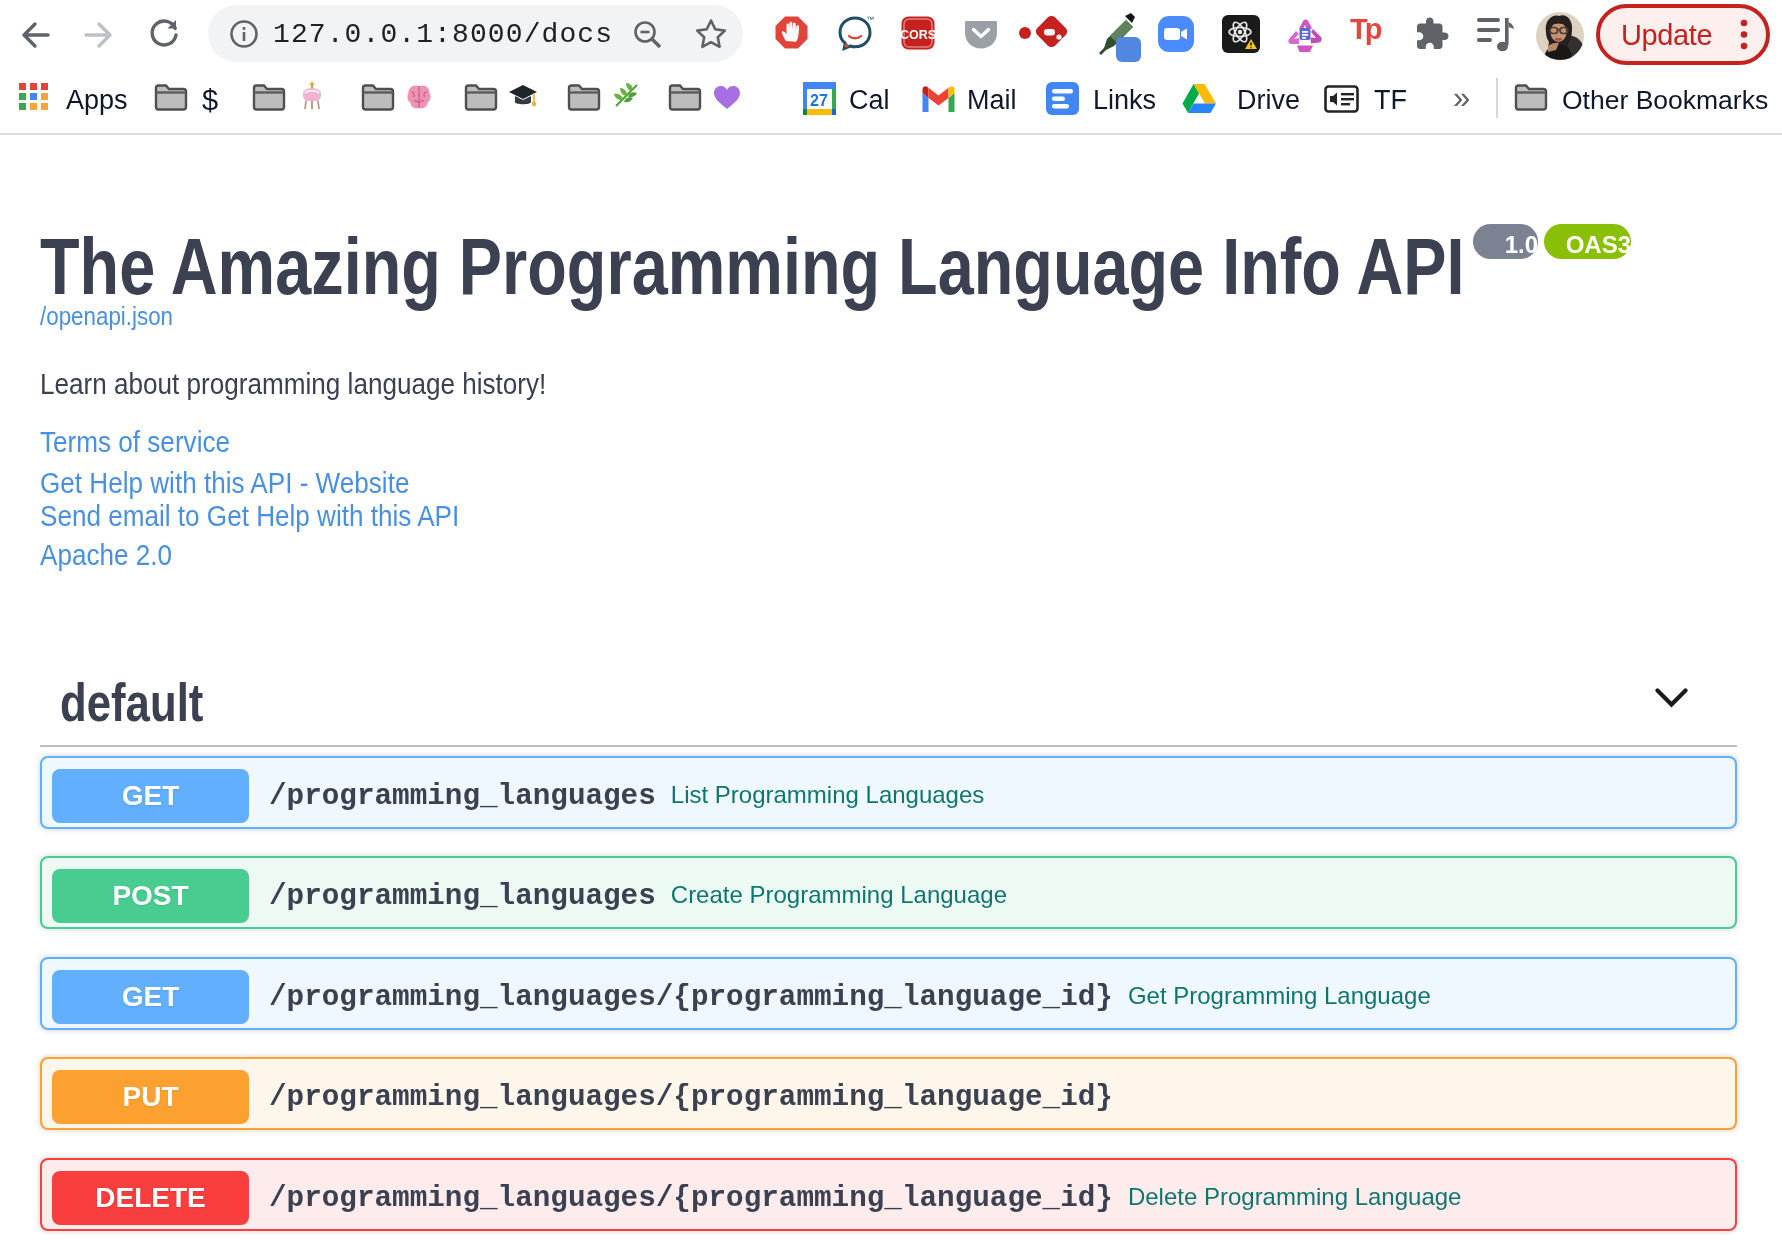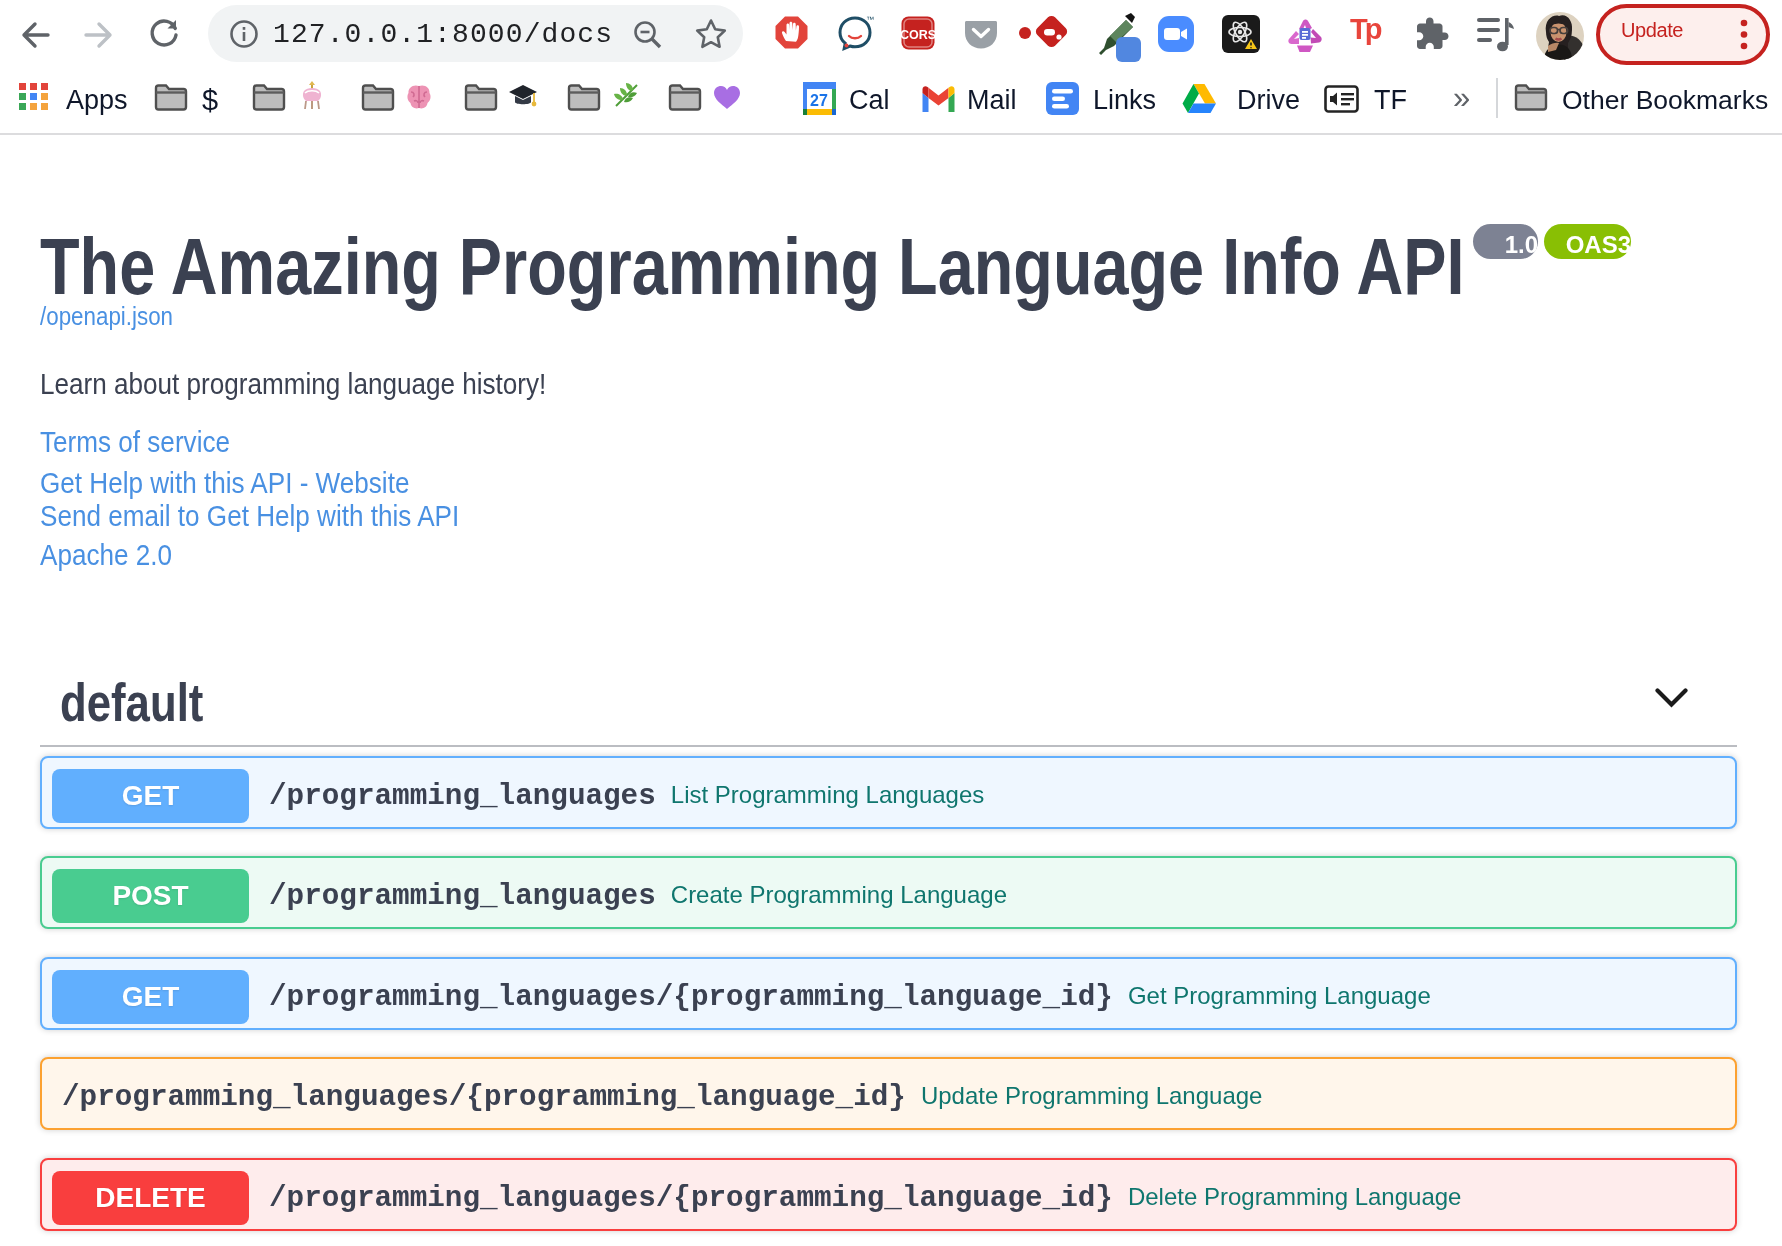--- a/index.html
+++ b/index.html
@@ -143,21 +143,21 @@
     <path d="M13 14 Q22.5 9 32 14 L32 11 Q22.5 5 13 11 Z" fill="#262020"></path>
     <rect x="14" y="15.5" width="7.6" height="6" rx="3" fill="none" stroke="#463f3c" stroke-width="1.7"></rect>
     <rect x="24" y="15.5" width="7.6" height="6" rx="3" fill="none" stroke="#463f3c" stroke-width="1.7"></rect>
     <line x1="21.6" y1="17.5" x2="24" y2="17.5" stroke="#463f3c" stroke-width="1.7"></line>
     <path d="M19.5 26.5 Q22.5 28.5 25.5 26.5" stroke="#a34b4b" stroke-width="2.6" fill="none"></path>
     <path d="M8 48 C8 38 15 32.5 23 32.5 C31 32.5 36 38 36 48 Z" fill="#1a1816"></path>
     <path d="M12 34 C16 31 20 30.5 23 31 L20 38 L12 40 Z" fill="#c9936f" opacity="0.9"></path>
   </g>
 </svg>
 <div class="abs" style="left:1596px;top:4px;width:174px;height:61px;border:4px solid #c5221f;border-radius:31px;background:#fdefed;"></div>
-<div class="abs" style="left:1621px;top:19px;font-size:20px;letter-spacing:-0.4px;color:#c5221f;">Update</div>
+<div class="abs" style="left:1621px;top:19px;font-size:29px;letter-spacing:-0.4px;color:#c5221f;">Update</div>
 <svg class="abs" style="left:1738px;top:19px" width="12" height="32" viewBox="0 0 12 32">
   <circle cx="6" cy="4" r="3.3" fill="#c5221f"></circle>
   <circle cx="6" cy="15.5" r="3.3" fill="#c5221f"></circle>
   <circle cx="6" cy="27" r="3.3" fill="#c5221f"></circle>
 </svg>
 
 <svg class="abs" style="left:19px;top:83px" width="29" height="27" viewBox="0 0 29 27">
   <rect x="0" y="0" width="7" height="7" fill="#e2443b"></rect>
     <rect x="11" y="0" width="7" height="7" fill="#e2443b"></rect>
     <rect x="22" y="0" width="7" height="7" fill="#e2443b"></rect>
@@ -310,20 +310,20 @@
   <div class="opbadge b-post">POST</div>
   <div class="oppath">/programming_languages</div>
   <div class="opsum">Create Programming Language</div>
 </div>
 <div class="oprow row-get" style="top:957px;">
   <div class="opbadge b-get">GET</div>
   <div class="oppath">/programming_languages/{programming_language_id}</div>
   <div class="opsum">Get Programming Language</div>
 </div>
 <div class="oprow row-put" style="top:1057px;">
+  <div class="opbadge b-put">PUT</div>
   <div class="oppath">/programming_languages/{programming_language_id}</div>
-  <div class="opsum">Update Programming Language</div>
 </div>
 <div class="oprow row-del" style="top:1158px;">
   <div class="opbadge b-del">DELETE</div>
   <div class="oppath">/programming_languages/{programming_language_id}</div>
   <div class="opsum">Delete Programming Language</div>
 </div>
 
 </body></html>

